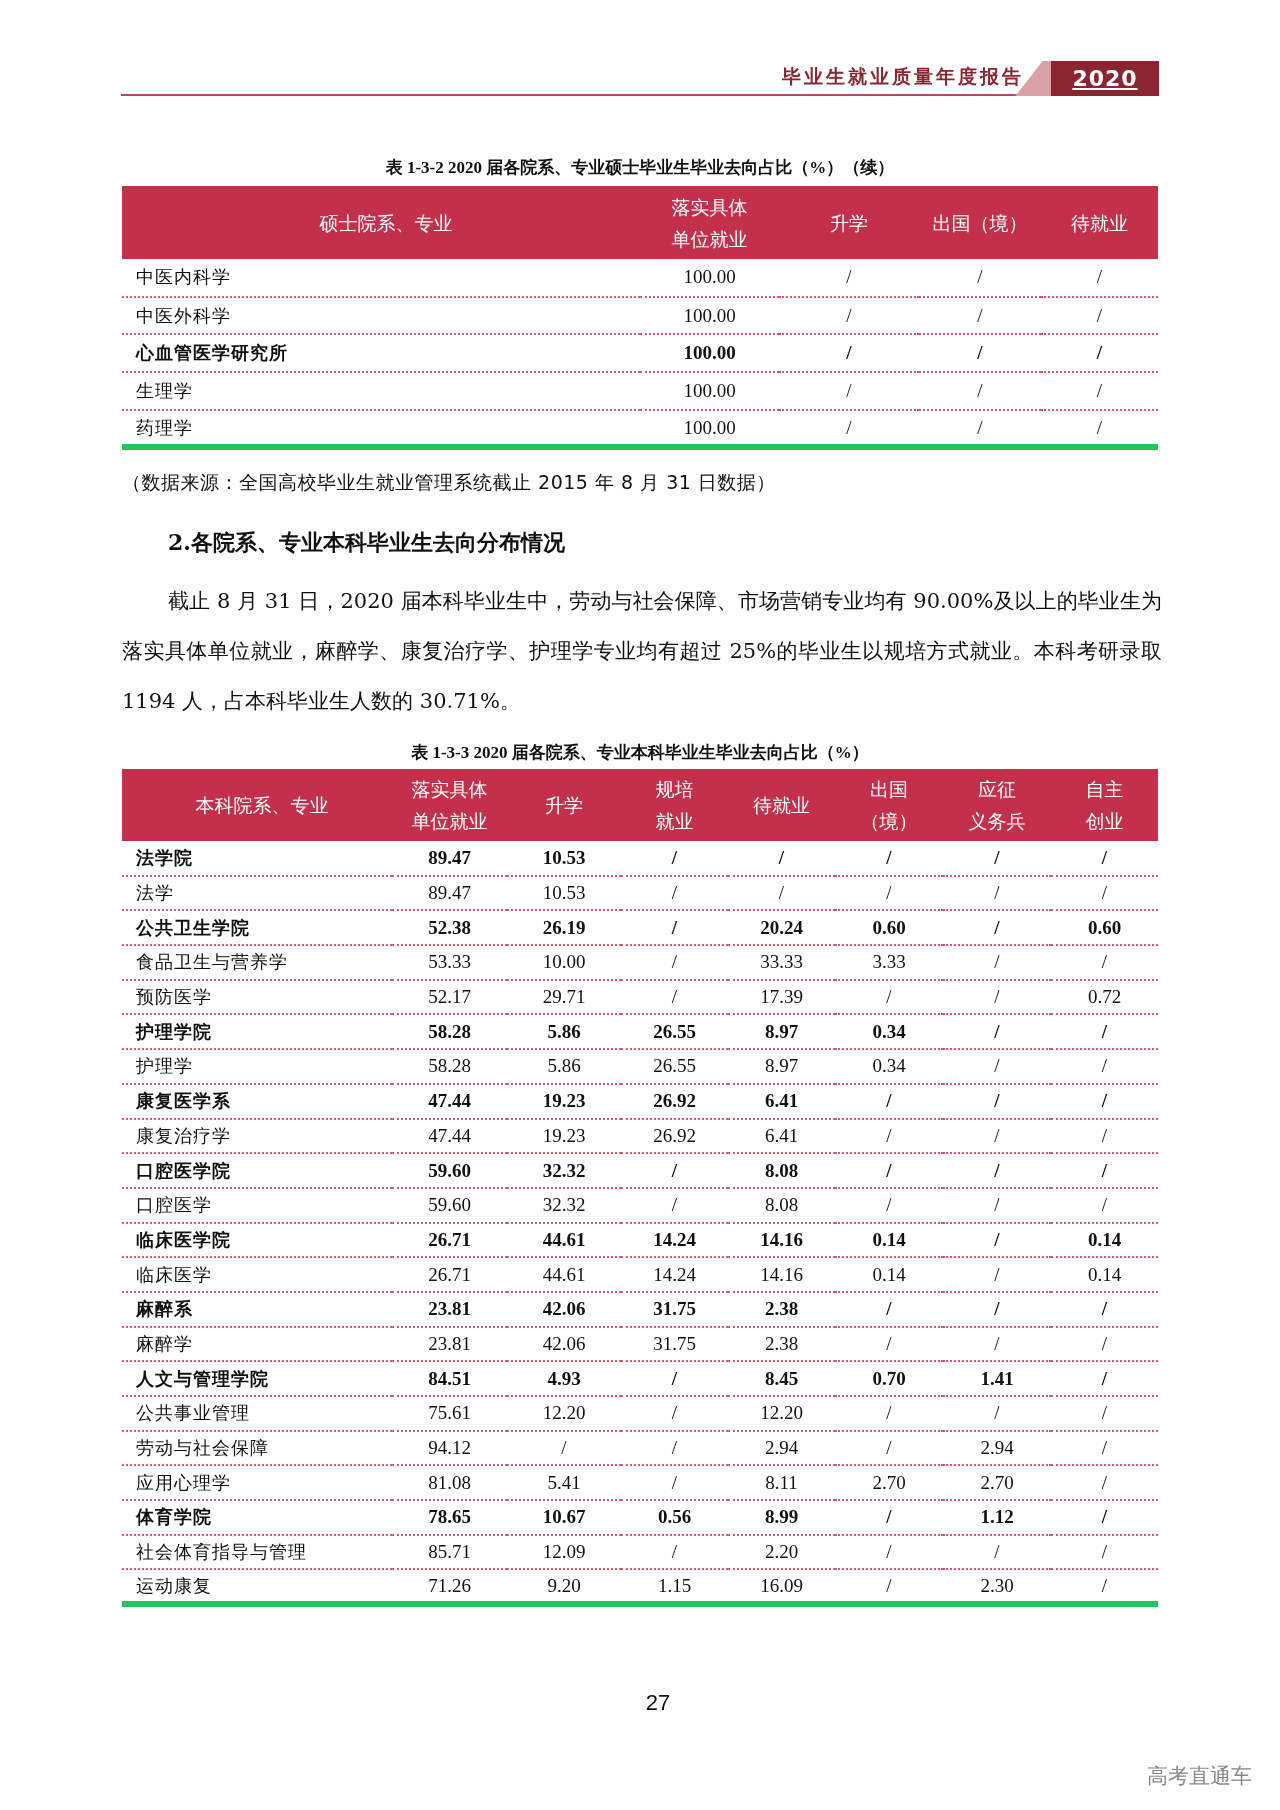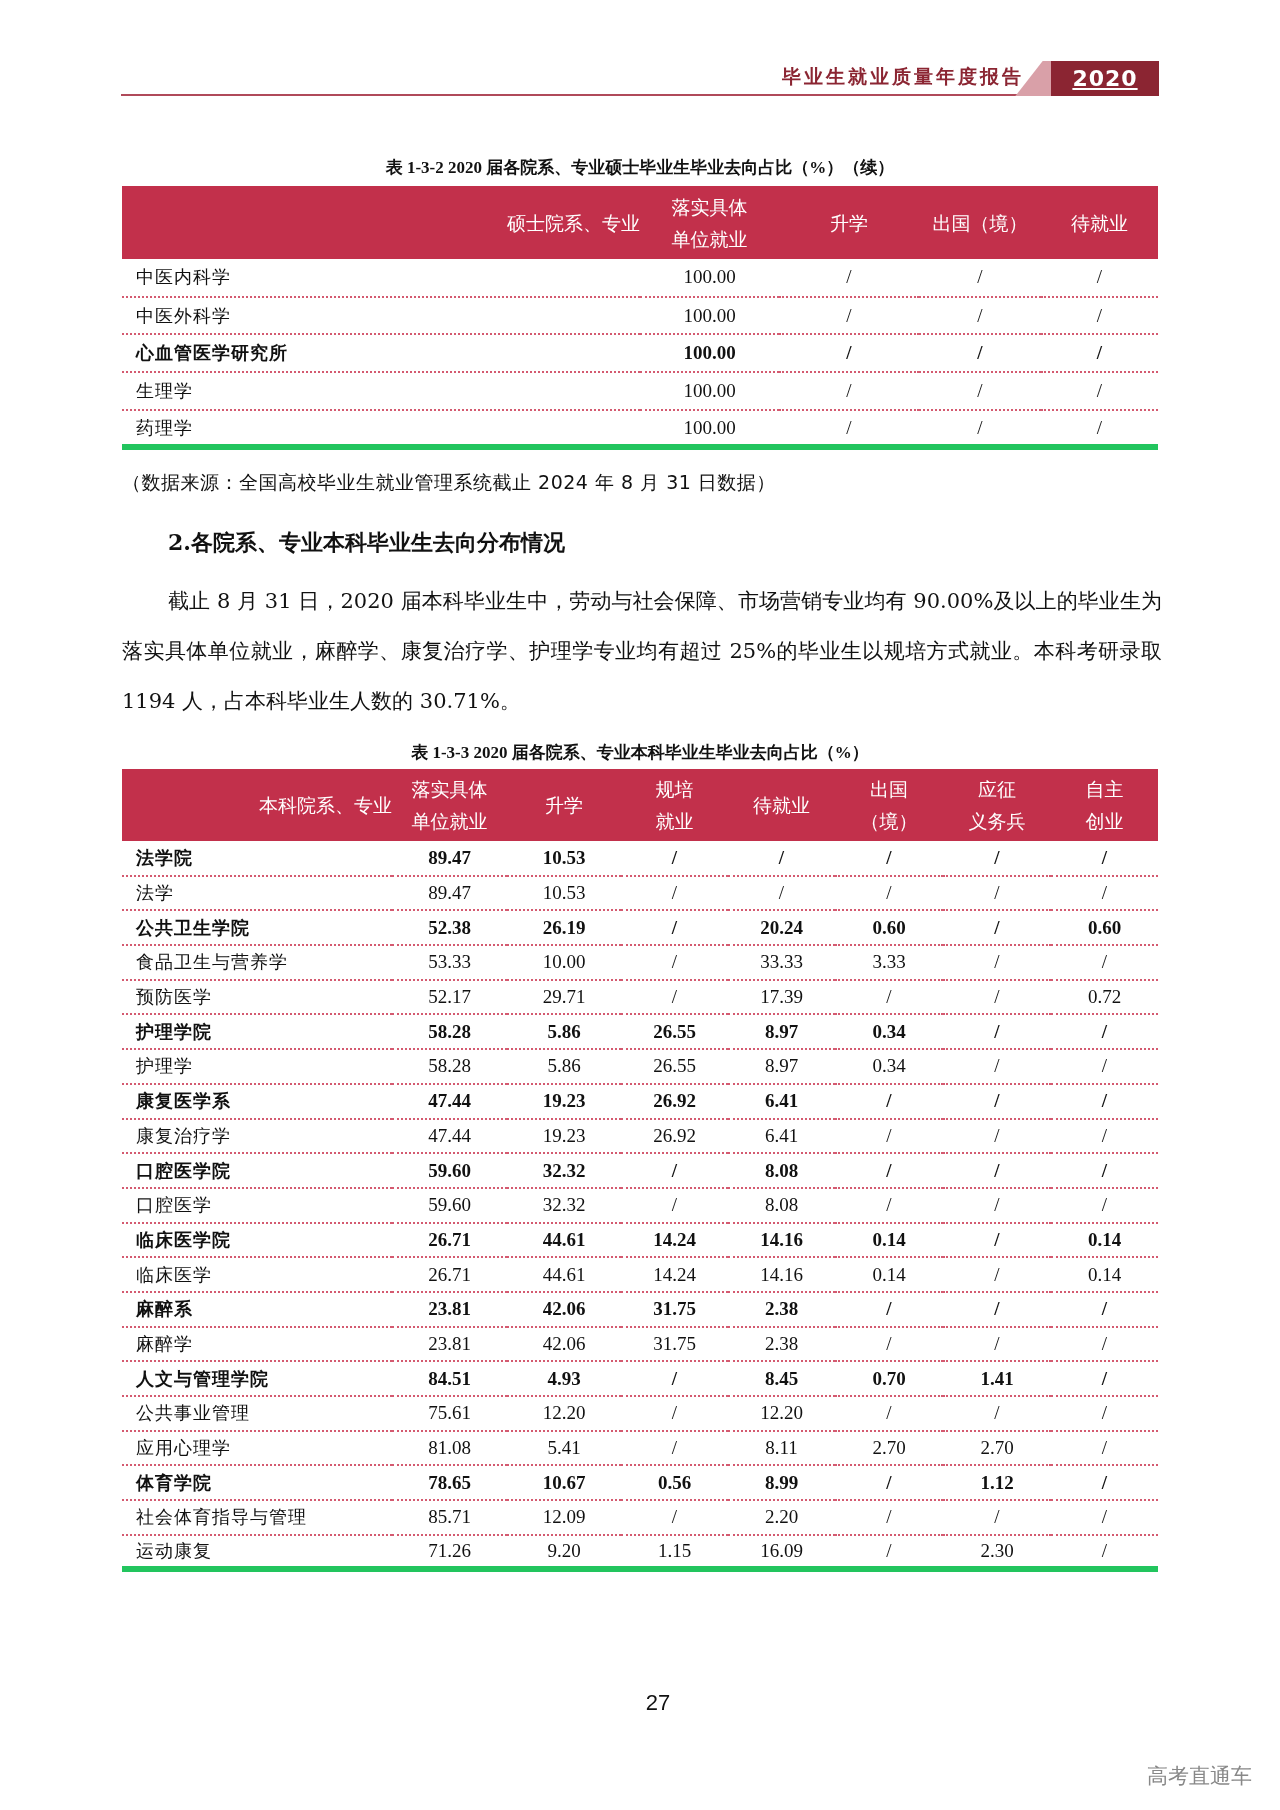--- a/index.html
+++ b/index.html
@@ -11,21 +11,21 @@
   .run-rule { position: absolute; left: 0; right: 0; bottom: 2px; height: 2px; background: #b04a5a; }
   .run-title { position: absolute; right: 135px; top: 6px; font-family: "DejaVu Serif", serif; font-weight: bold; font-size: 19px; letter-spacing: 3px; color: #8b2532; }
   .run-stripe { position: absolute; right: 92px; top: 3px; width: 38px; height: 35px; background: #d9a0a8; transform: skewX(-38deg); }
   .run-badge { position: absolute; right: 0; top: 3px; width: 108px; height: 35px; background: #8b2532; color: #fff; font-family: "DejaVu Sans", sans-serif; font-weight: bold; font-size: 22px; letter-spacing: 1px; display: flex; align-items: center; justify-content: center; text-decoration: underline; }
   .run-badge::before { content: ""; position: absolute; left: -16px; top: 0; width: 30px; height: 35px; background: #8b2532; transform: skewX(-38deg); z-index: -1; }
 
   .caption { position: absolute; left: 122px; width: 1036px; text-align: center; font-weight: bold; font-size: 17px; font-family: "Liberation Serif", serif; }
 
   table { position: absolute; left: 122px; width: 1036px; border-collapse: collapse; table-layout: fixed; }
   thead th { background: #c2304b; color: #fff; font-weight: normal; font-family: "DejaVu Sans", sans-serif; font-size: 19px; line-height: 32px; text-align: center; }
-  thead th.name-col { text-align: right; padding-left: 10px; }
+  thead th.name-col { text-align: center; padding-left: 10px; }
   tbody td { height: 32.5px; border-bottom: 2px dotted #d45a70; font-size: 19px; text-align: center; vertical-align: middle; }
   tbody td.name { text-align: left; padding-left: 14px; font-family: "DejaVu Sans", sans-serif; font-size: 18px; letter-spacing: 1px; }
   tbody tr.bold td { font-weight: bold; }
   tbody tr.bold td.name { font-weight: bold; }
   tbody tr:last-child td { border-bottom: 6px solid #22c55e; }
 
   #t1 { top: 186px; }
   #t1 thead th { height: 73px; }
   #t1 tbody td { height: 37.7px; }
   #t2 { top: 769px; }
@@ -110,21 +110,21 @@
       <tr>
         <td class="name">药理学</td>
         <td>100.00</td>
         <td>/</td>
         <td>/</td>
         <td>/</td>
       </tr>
     </tbody>
 </table>
 
-<div class="source">（数据来源：全国高校毕业生就业管理系统截止 2024 年 8 月 31 日数据）</div>
+<div class="source">（数据来源：全国高校毕业生就业管理系统截止 2015 年 8 月 31 日数据）</div>
 <div class="heading">2.各院系、专业本科毕业生去向分布情况</div>
 <div class="para">截止 8 月 31 日，2020 届本科毕业生中，劳动与社会保障、市场营销专业均有 90.00%及以上的毕业生为落实具体单位就业，麻醉学、康复治疗学、护理学专业均有超过 25%的毕业生以规培方式就业。本科考研录取 1194 人，占本科毕业生人数的 30.71%。</div>
 
 <div class="caption" style="top:741px;">表 1-3-3     2020 届各院系、专业本科毕业生毕业去向占比（%）</div>
 <table id="t2">
   <colgroup>
     <col style="width:270px">
       <col style="width:115px">
       <col style="width:114px">
       <col style="width:107px">
@@ -331,20 +331,30 @@
         <td class="name">公共事业管理</td>
         <td>75.61</td>
         <td>12.20</td>
         <td>/</td>
         <td>12.20</td>
         <td>/</td>
         <td>/</td>
         <td>/</td>
       </tr>
       <tr>
+        <td class="name">劳动与社会保障</td>
+        <td>94.12</td>
+        <td>/</td>
+        <td>/</td>
+        <td>2.94</td>
+        <td>/</td>
+        <td>2.94</td>
+        <td>/</td>
+      </tr>
+      <tr>
         <td class="name">应用心理学</td>
         <td>81.08</td>
         <td>5.41</td>
         <td>/</td>
         <td>8.11</td>
         <td>2.70</td>
         <td>2.70</td>
         <td>/</td>
       </tr>
       <tr class="bold">

